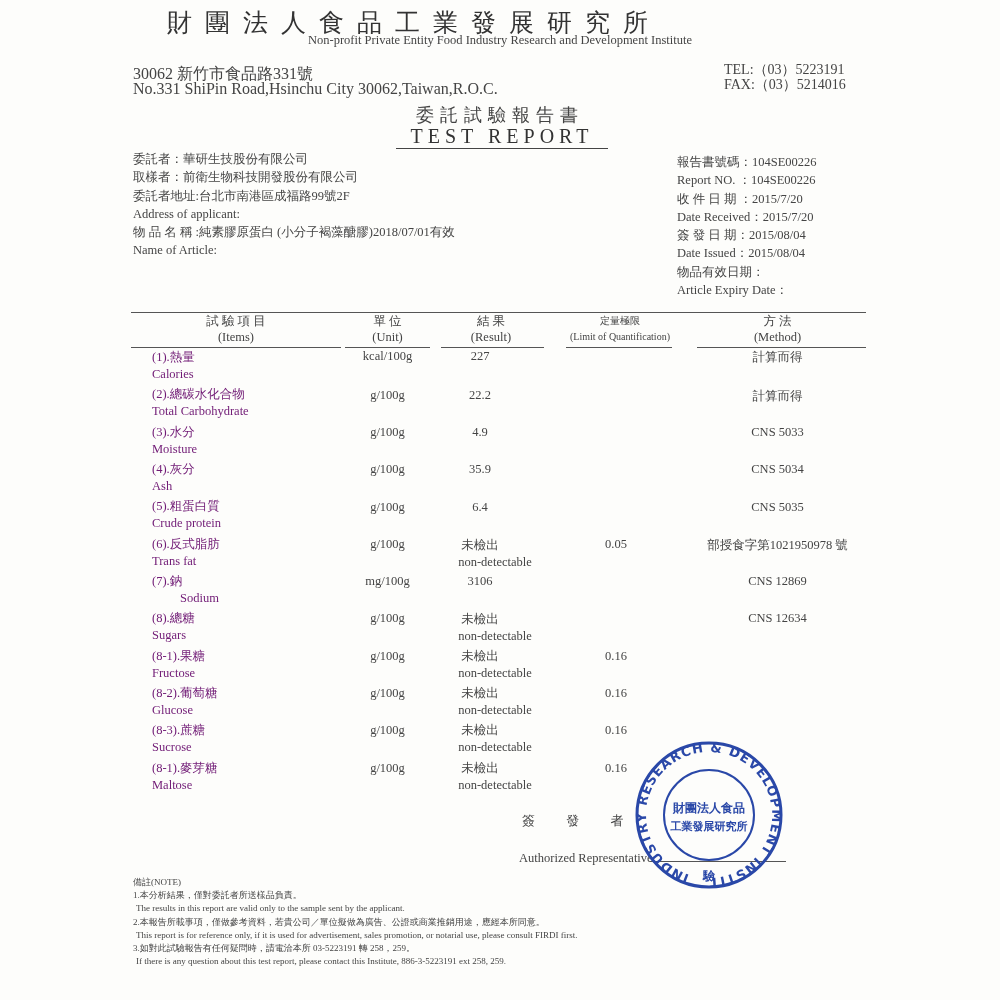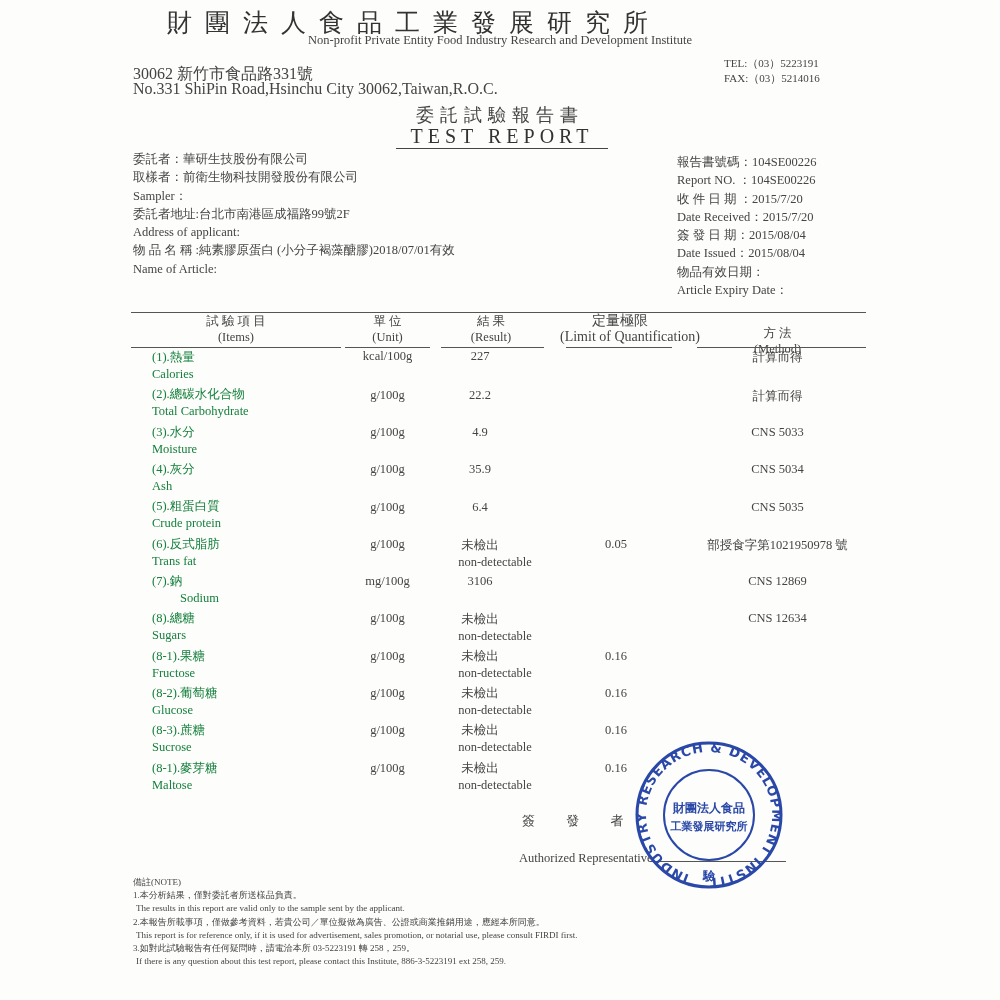--- a/index.html
+++ b/index.html
@@ -5,30 +5,30 @@
   html, body { margin:0; padding:0; }
   body {
     width:1000px; height:1000px; position:relative; overflow:hidden;
     background:#fdfdfb; color:#3a3a3a;
     font-family:"Liberation Serif","DejaVu Serif",serif;
   }
   .abs { position:absolute; white-space:nowrap; }
   .inst-zh { left:0; width:828px; top:6px; text-align:center; font-size:25px; letter-spacing:13px; color:#333; }
   .inst-en { left:0; width:1000px; top:33px; text-align:center; font-size:12.5px; color:#444; }
   .addr { left:133px; top:66px; font-size:16px; line-height:15px; color:#444; }
-  .contact { left:724px; top:56px; font-size:11px; line-height:15px; color:#444; }
+  .contact { left:724px; top:62px; font-size:14px; line-height:15px; color:#444; }
   .title-zh { left:0; width:1000px; top:103px; text-align:center; font-size:18px; letter-spacing:6px; color:#444; }
   .title-en { left:396px; top:124px; width:212px; font-size:20px; letter-spacing:5px; color:#333; border-bottom:1.5px solid #444; padding-bottom:0; line-height:24px; text-align:center;}
   .info-left { left:133px; top:150px; font-size:12.5px; line-height:18.3px; color:#444; }
   .info-right { left:677px; top:153px; font-size:12.5px; line-height:18.3px; color:#444; }
   .rule-top { left:131px; top:312px; width:735px; height:0; border-top:1.5px solid #555; }
   .hdr { top:313px; font-size:12.5px; line-height:16px; text-align:center; color:#444; }
   .hdr .u { display:block; }
   .hdr-line { position:absolute; height:0; border-top:1.3px solid #555; top:347px; }
-  .row-zh, .row-en { position:absolute; font-size:12.5px; color:#15803d; white-space:nowrap; }
+  .row-zh, .row-en { position:absolute; font-size:12.5px; color:#701a75; white-space:nowrap; }
   .cell { position:absolute; font-size:12.5px; color:#444; white-space:nowrap; text-align:center; }
   .signer-zh { left:522px; top:812px; font-size:13px; letter-spacing:14px; color:#444; }
   .signer-en { left:519px; top:851px; font-size:12.5px; color:#444; }
   .sig-line { left:650px; top:861px; width:136px; border-top:1px solid #555; height:0; }
   .notes { left:133px; top:876px; font-size:9px; line-height:13.2px; color:#444; }
   .notes .en { padding-left:3px; }
   .stamp { left:630px; top:740px; width:158px; height:150px; }
 </style>
 </head>
 <body>
@@ -44,21 +44,20 @@
   <div>TEL:（03）5223191</div>
   <div>FAX:（03）5214016</div>
 </div>
 
 <div class="abs title-zh">委託試驗報告書</div>
 <div class="abs title-en">TEST REPORT</div>
 
 <div class="abs info-left">
   <div>委託者：華研生技股份有限公司</div>
   <div>取樣者：前衛生物科技開發股份有限公司</div>
-  <div>Sampler：</div>
   <div>委託者地址:台北市南港區成福路99號2F</div>
   <div>Address of applicant:</div>
   <div>物 品 名 稱  :純素膠原蛋白 (小分子褐藻醣膠)2018/07/01有效</div>
   <div>Name of Article:</div>
 </div>
 
 <div class="abs info-right">
   <div>報告書號碼：104SE00226</div>
   <div>Report NO.  ：104SE00226</div>
   <div>收 件 日 期   ：2015/7/20</div>
@@ -76,25 +75,25 @@
   <span class="u">(Items)</span>
 </div>
 <div class="abs hdr" style="left:345px;width:85px;">
   <span class="u">單   位</span>
   <span class="u">(Unit)</span>
 </div>
 <div class="abs hdr" style="left:436px;width:110px;">
   <span class="u">結    果</span>
   <span class="u">(Result)</span>
 </div>
-<div class="abs hdr" style="left:560px;width:120px;font-size:14px;">
+<div class="abs hdr" style="left:560px;width:120px;font-size:10px;">
   <span class="u">定量極限</span>
   <span class="u">(Limit of Quantification)</span>
 </div>
-<div class="abs hdr" style="left:690px;width:175px;margin-top:12px;">
+<div class="abs hdr" style="left:690px;width:175px;">
   <span class="u">方  法</span>
   <span class="u">(Method)</span>
 </div>
 
 <div class="hdr-line" style="left:131px;width:210px;"></div>
 <div class="hdr-line" style="left:345px;width:85px;"></div>
 <div class="hdr-line" style="left:441px;width:103px;"></div>
 <div class="hdr-line" style="left:566px;width:106px;"></div>
 <div class="hdr-line" style="left:697px;width:169px;"></div>
 

